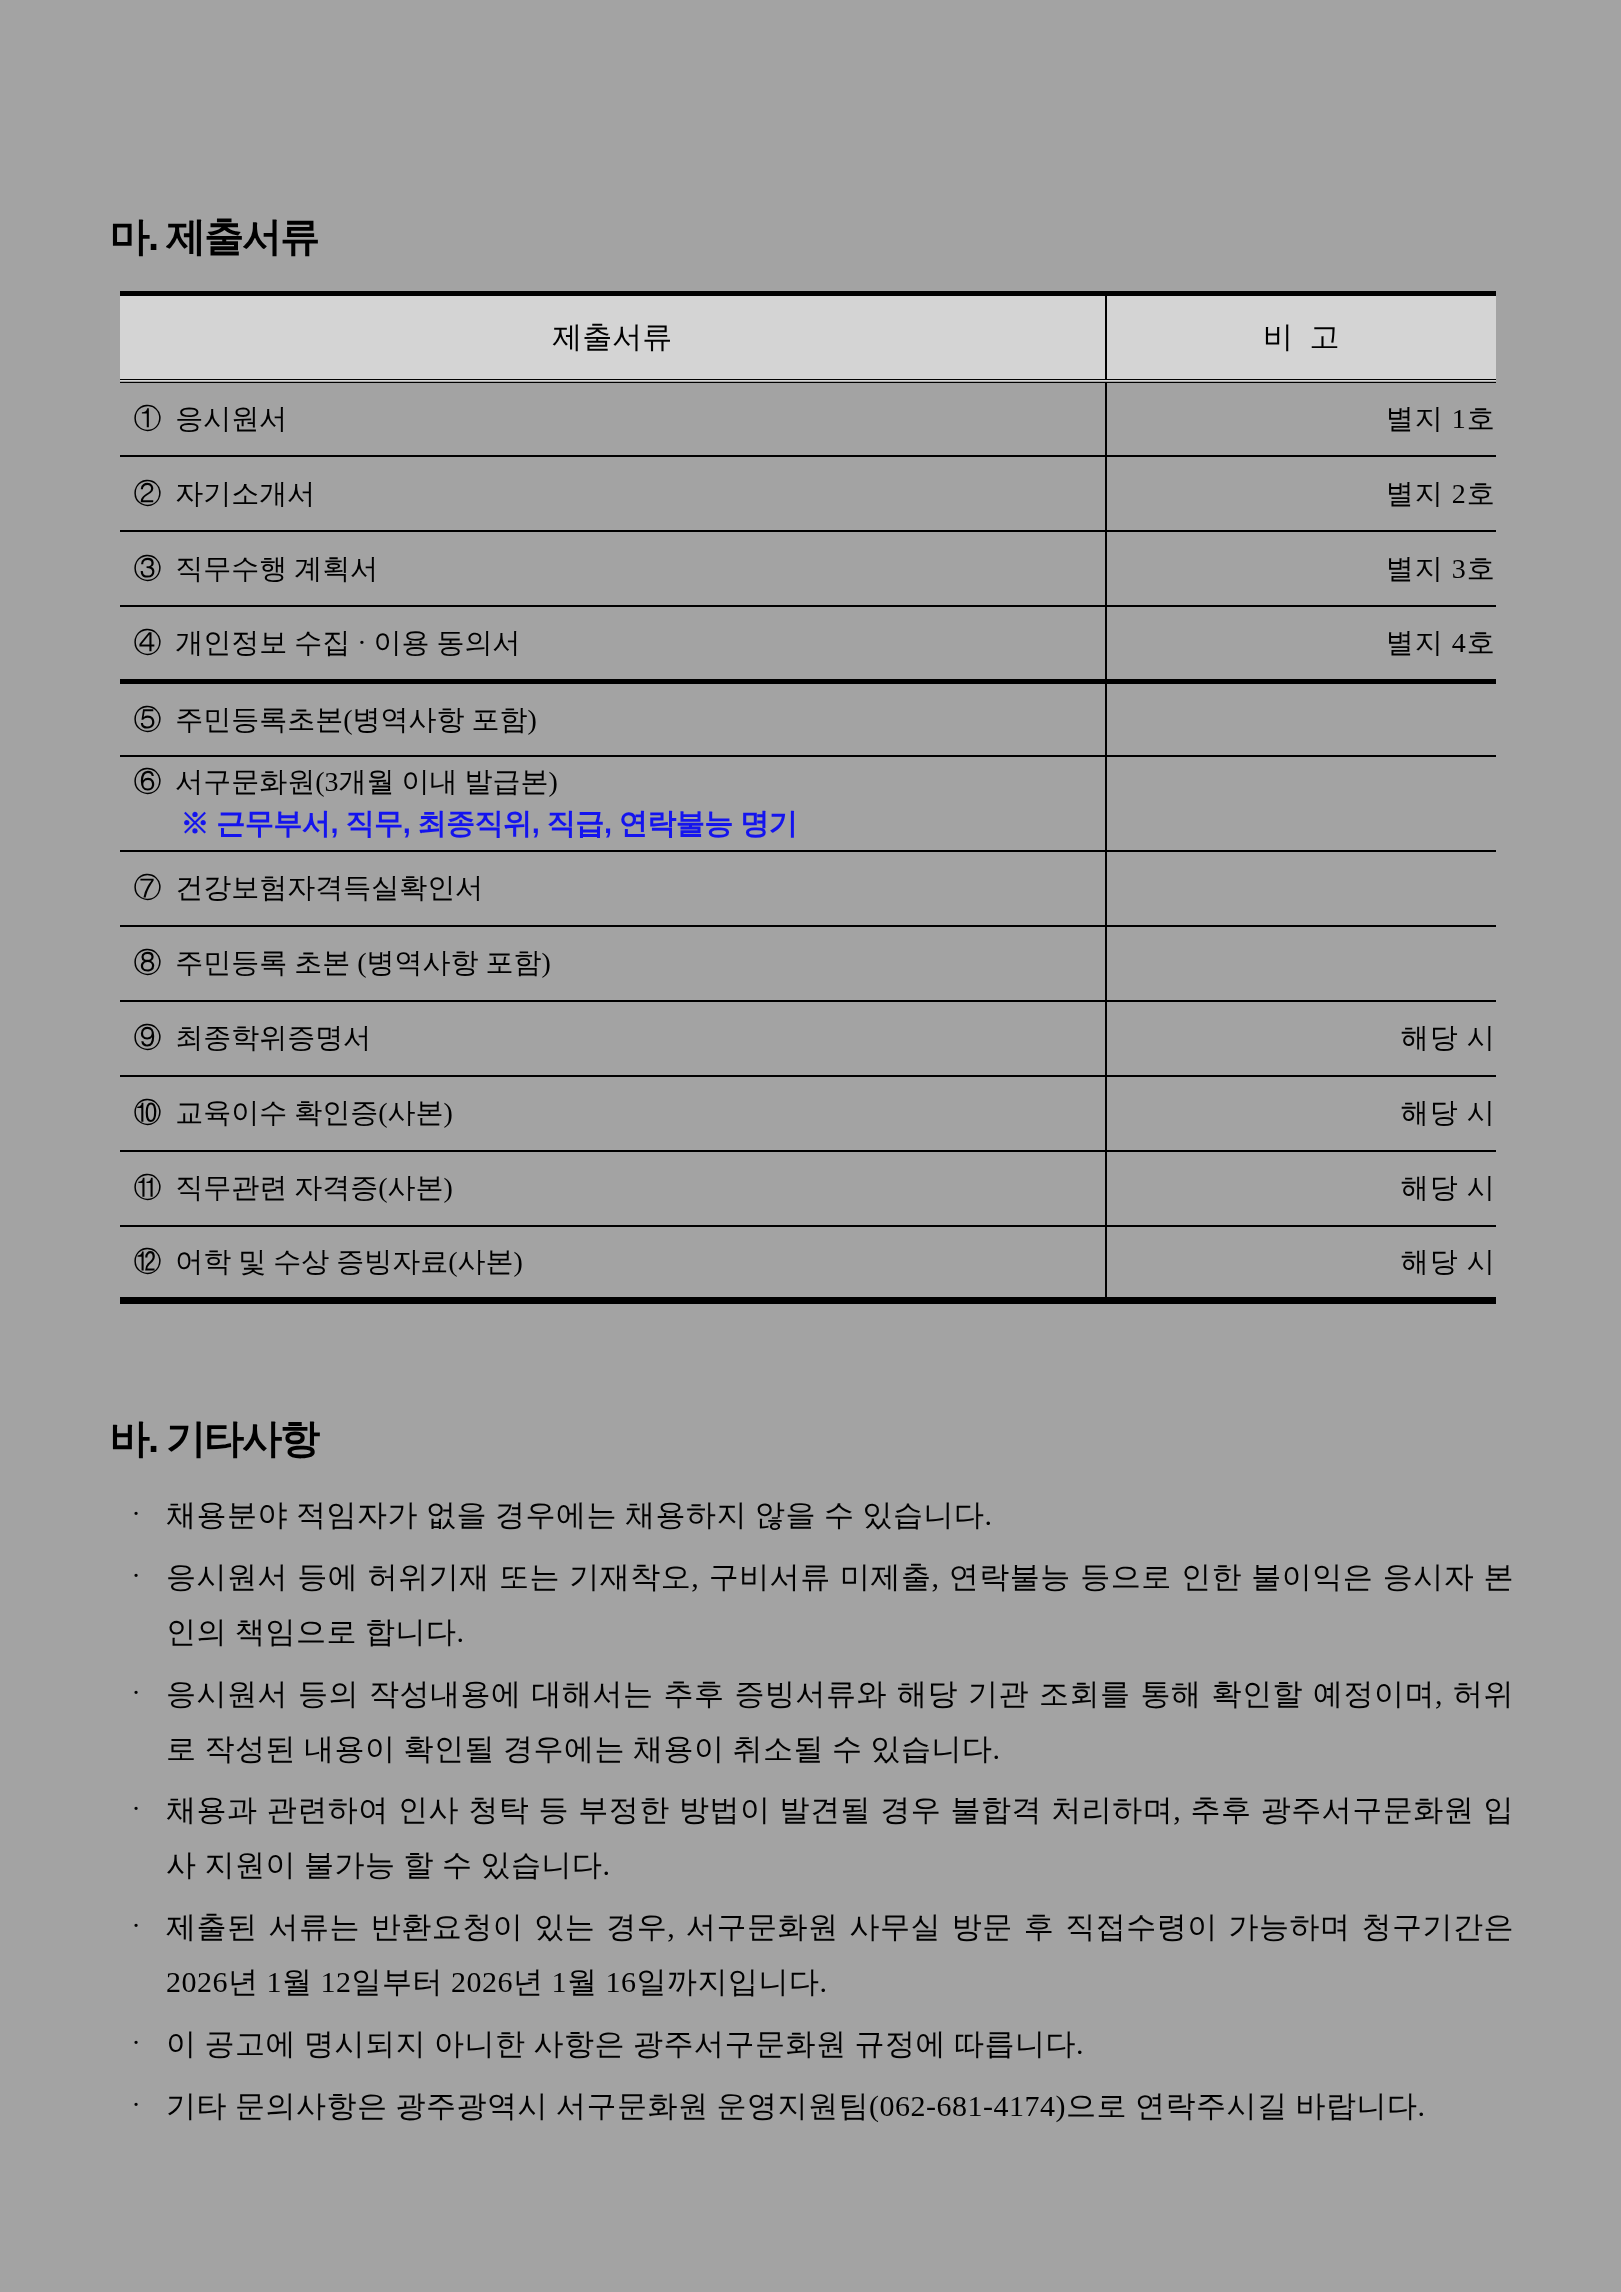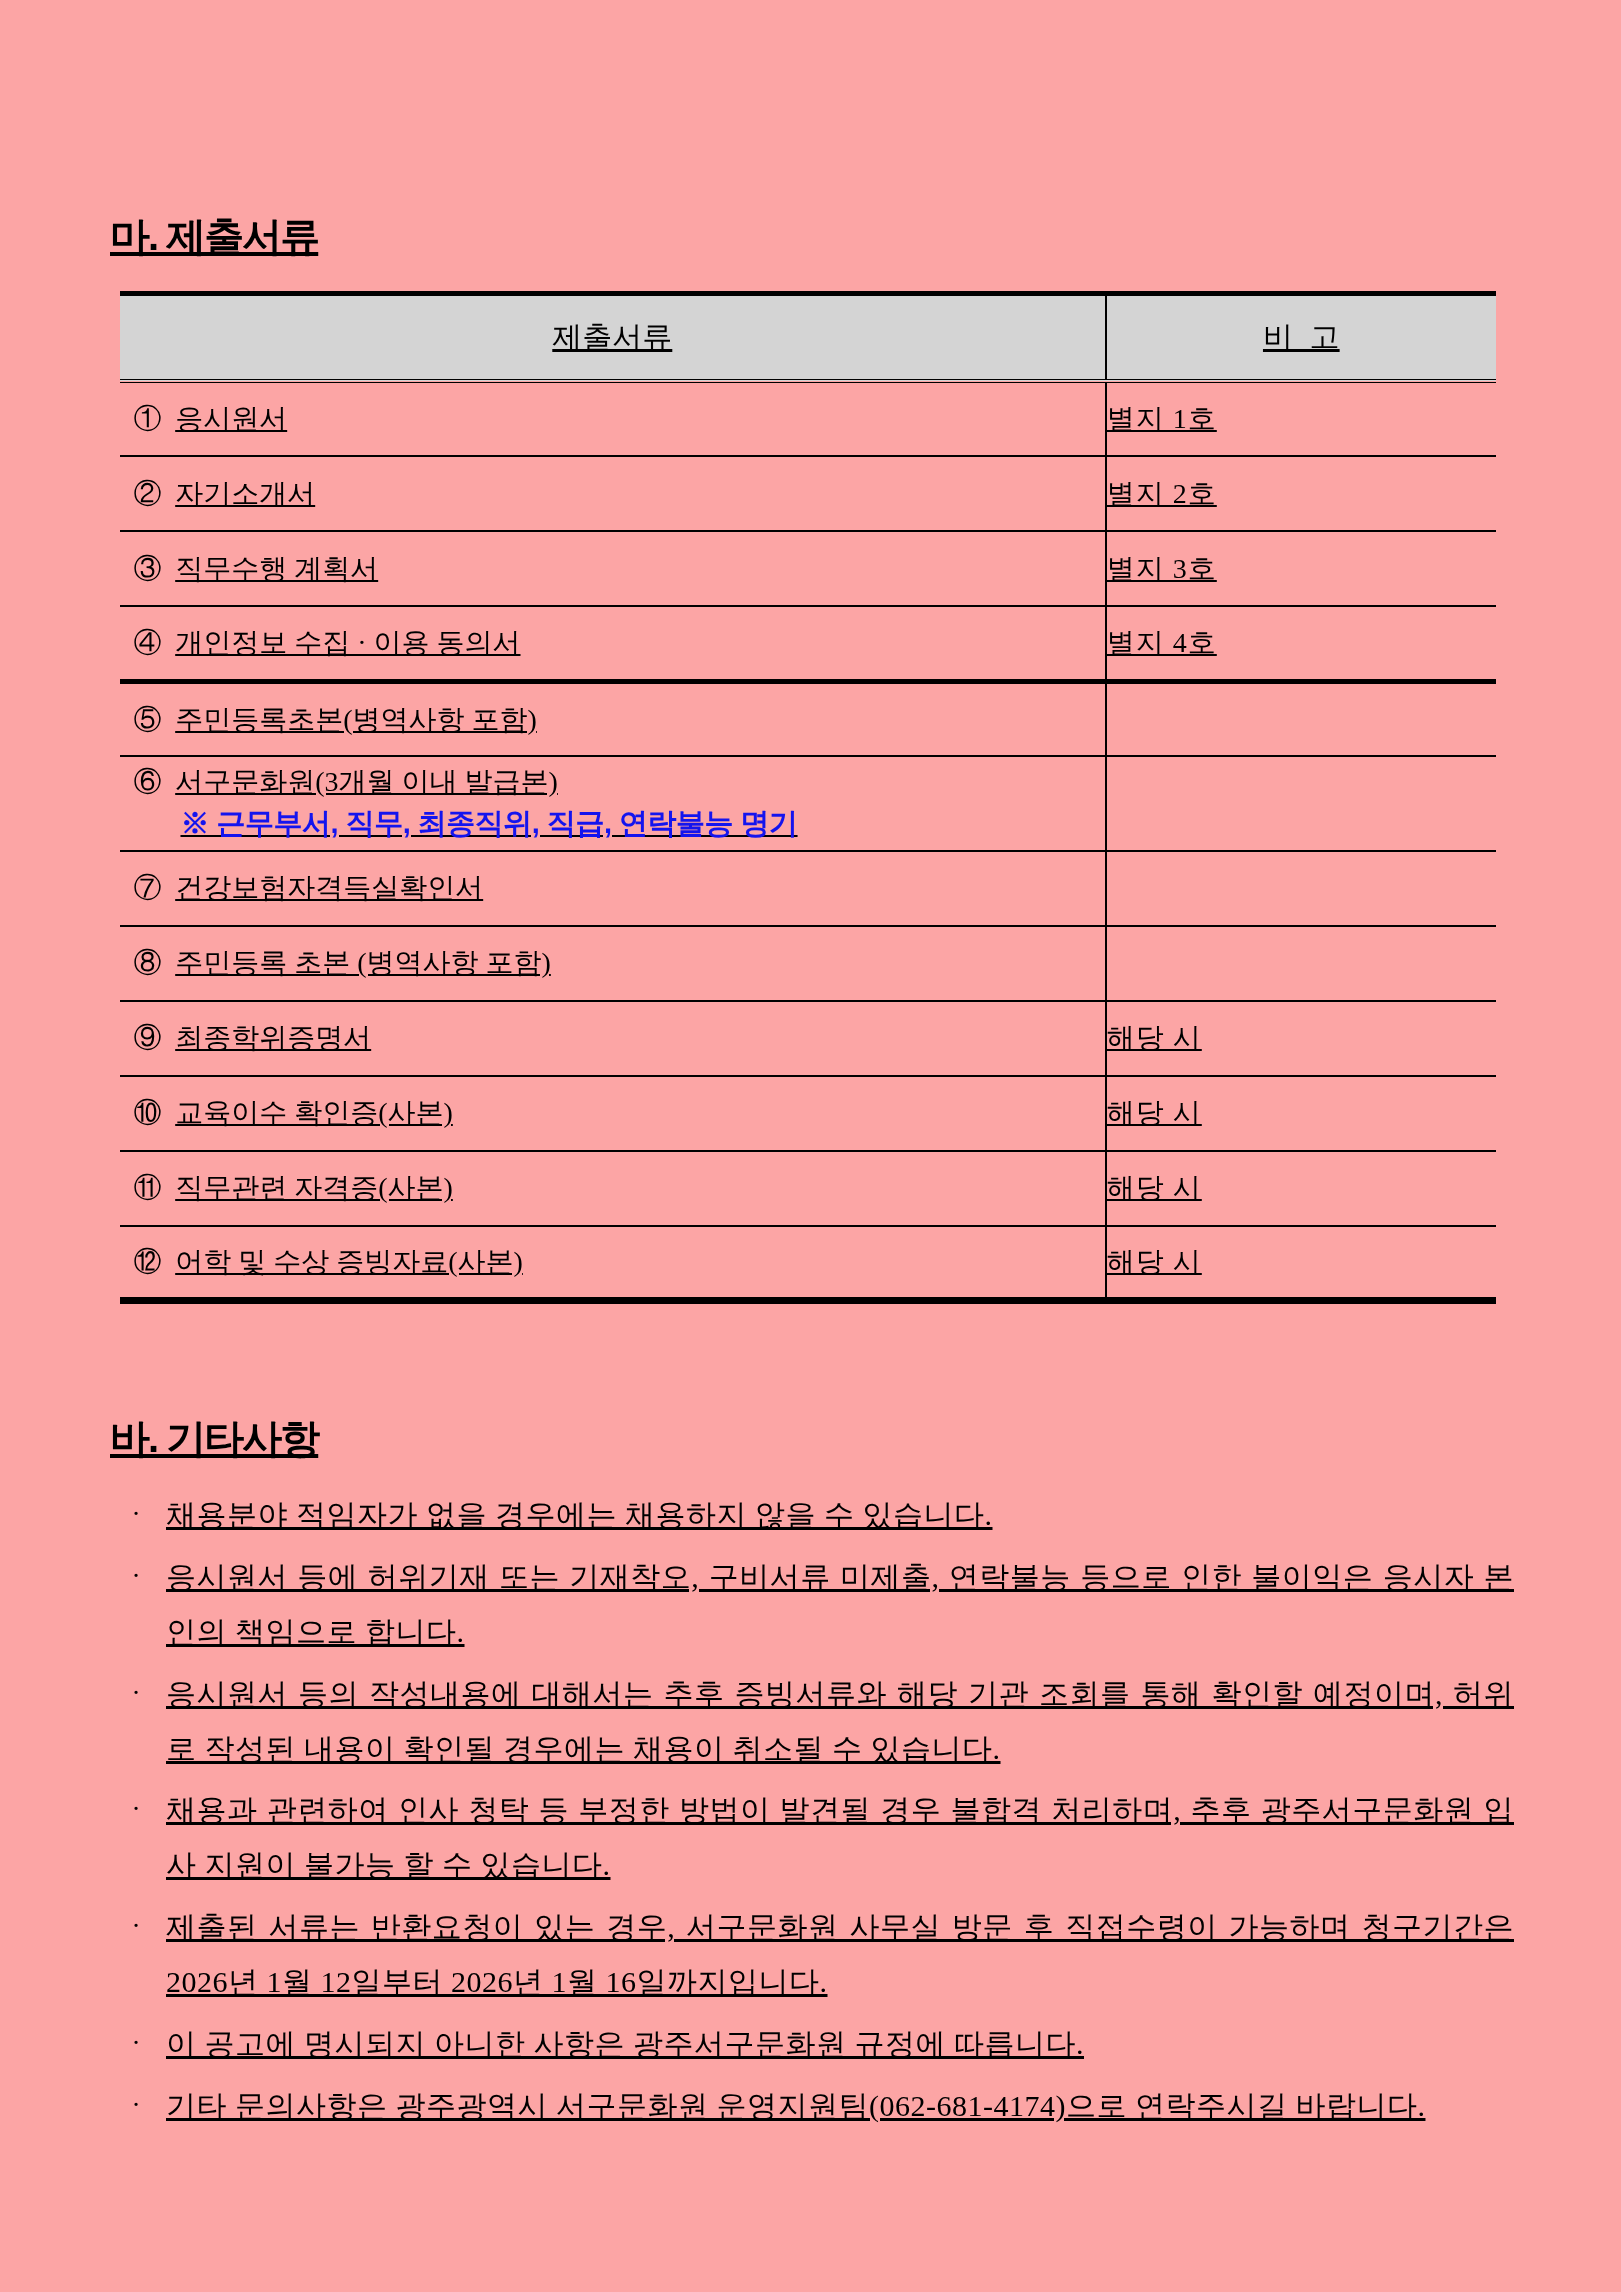--- a/index.html
+++ b/index.html
@@ -6,26 +6,25 @@
     --header-bg:#d4d4d4;
     --accent-blue:#1414ee;
     --line:#000000;
   }
   *{ box-sizing:border-box; }
   html,body{ margin:0; padding:0; background:#ffffff; }
   .doc{
     position:relative;
     width:1621px;
     height:2293px;
-    background:#fca5a5;
+    background:#a3a3a3;
     color:#000;
     overflow:hidden;
     padding:214px 110px 0 110px;
     font-family:"Liberation Serif", serif;
-    text-decoration:underline;
   }
   .sec-heading{
     margin:0;
     font-family:"Liberation Sans", sans-serif;
     font-weight:900;
     font-size:40px;
     line-height:1.12;
     letter-spacing:-2px;
     color:#000;
   }
@@ -56,21 +55,21 @@
     height:75px;
     vertical-align:middle;
     padding:5.9px 0;
   }
   table.submission td.doc-cell{
     border-right:2px solid var(--line);
     padding-left:13.7px;
     text-align:left;
   }
   table.submission td.note-cell{
-    text-align:left;
+    text-align:right;
     letter-spacing:1px;
   }
   table.submission tr.thick-below td{ border-bottom:5.9px solid var(--line); }
   table.submission tr:last-child td{ border-bottom:none; }
   .row-number{ display:inline-block; margin-right:13.7px; }
   .row-subnote{
     display:block;
     margin:2.9px 0 0 47px;
     color:var(--accent-blue);
     font-family:"Liberation Sans", sans-serif;

